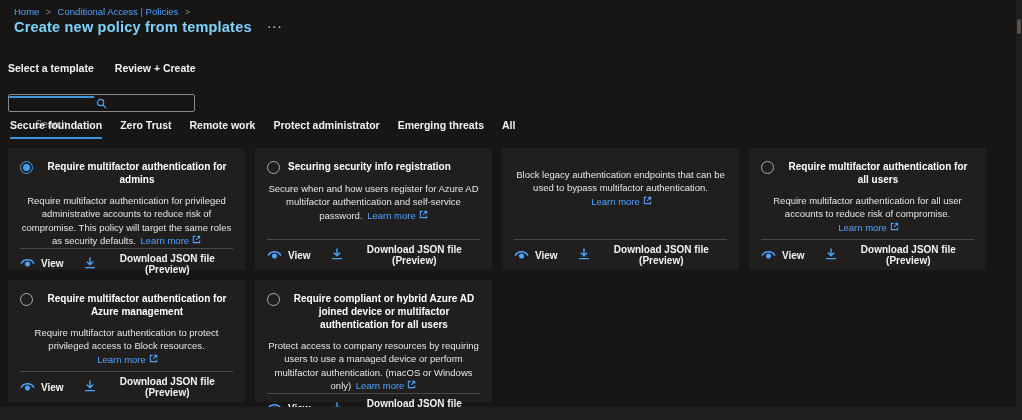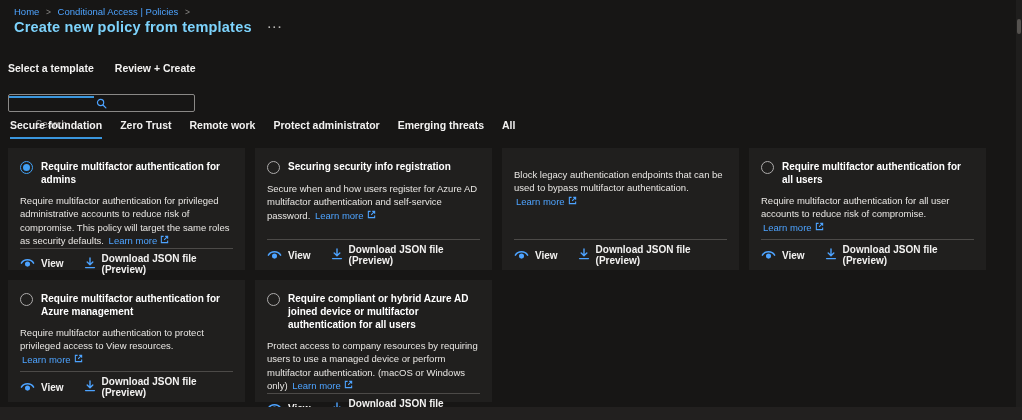--- a/index.html
+++ b/index.html
@@ -35,21 +35,21 @@
     color:#e1dfdd; font-size:10px; font-family:"Liberation Sans", sans-serif; }
   .search-input::placeholder { color:#a19f9d; }
 
   
   .filters { position:absolute; left:10px; top:119px; display:flex; gap:18px; }
   .filter-tab { font-size:10.5px; font-weight:700; color:#f3f2f1; padding-bottom:6px; border-bottom:2px solid transparent; cursor:pointer; white-space:nowrap; }
   .filter-tab.active { border-bottom-color:#3a96dd; }
 
   
   .cards { position:absolute; left:8px; top:148px;
-    display:grid; grid-template-columns:repeat(4, 237px); column-gap:10px; row-gap:10px; }
+    display:grid; grid-template-columns:repeat(4, 237px); column-gap:10px; row-gap:10px;text-align:center; }
   .card { background:#201f1e; height:122px; padding:12px 12px 0 12px;
     display:flex; flex-direction:column; cursor:pointer; }
   .card-head { display:flex; gap:8px; align-items:flex-start; }
   .radio { flex:none; width:13px; height:13px; border:1.5px solid #adabab; border-radius:50%; margin-top:1px; position:relative; background:transparent; }
   .card.selected .radio { border-color:#42a1f5; }
   .card.selected .radio::after { content:""; position:absolute; inset:2px; border-radius:50%; background:#42a1f5; }
   .card-title { font-size:10px; font-weight:700; line-height:1.3; color:#ffffff; }
   .card-desc { margin-top:8px; font-size:9.5px; line-height:1.42; color:#e8e6e3; }
   .learn-more { color:#4da3ff; white-space:nowrap; margin-left:2px; }
   .ext-glyph { display:inline-block; margin-left:3px; }
@@ -227,21 +227,21 @@
       </span>
     </div>
   </div>
 
   <div class="card">
     <div class="card-head">
       <span class="radio"></span>
       <span class="card-title">Require multifactor authentication for Azure management</span>
     </div>
     <div class="card-desc">
-      <span>Require multifactor authentication to protect privileged access to View resources.</span>
+      <span>Require multifactor authentication to protect privileged access to Block resources.</span>
       <a class="learn-more"><span>Learn more</span><span class="ext-glyph"><svg width="9" height="9" viewBox="0 0 10 10">
               <path d="M4 1.5 H1.5 V8.5 H8.5 V6" fill="none" stroke="#4da3ff" stroke-width="1.2"></path>
               <path d="M5.8 1.5 H8.5 V4.2 M8.5 1.5 L4.6 5.4" fill="none" stroke="#4da3ff" stroke-width="1.2"></path>
             </svg></span></a>
     </div>
     <div class="card-bottom">
       <span class="action">
         <span><svg width="15" height="11" viewBox="0 0 16 11">
               <path d="M1.5 6.2 C4.2 1.4, 11.8 1.4, 14.5 6.2" fill="none" stroke="#4da3ff" stroke-width="1.6" stroke-linecap="round"></path>
               <circle cx="8" cy="7.2" r="2.7" fill="#4da3ff"></circle>

